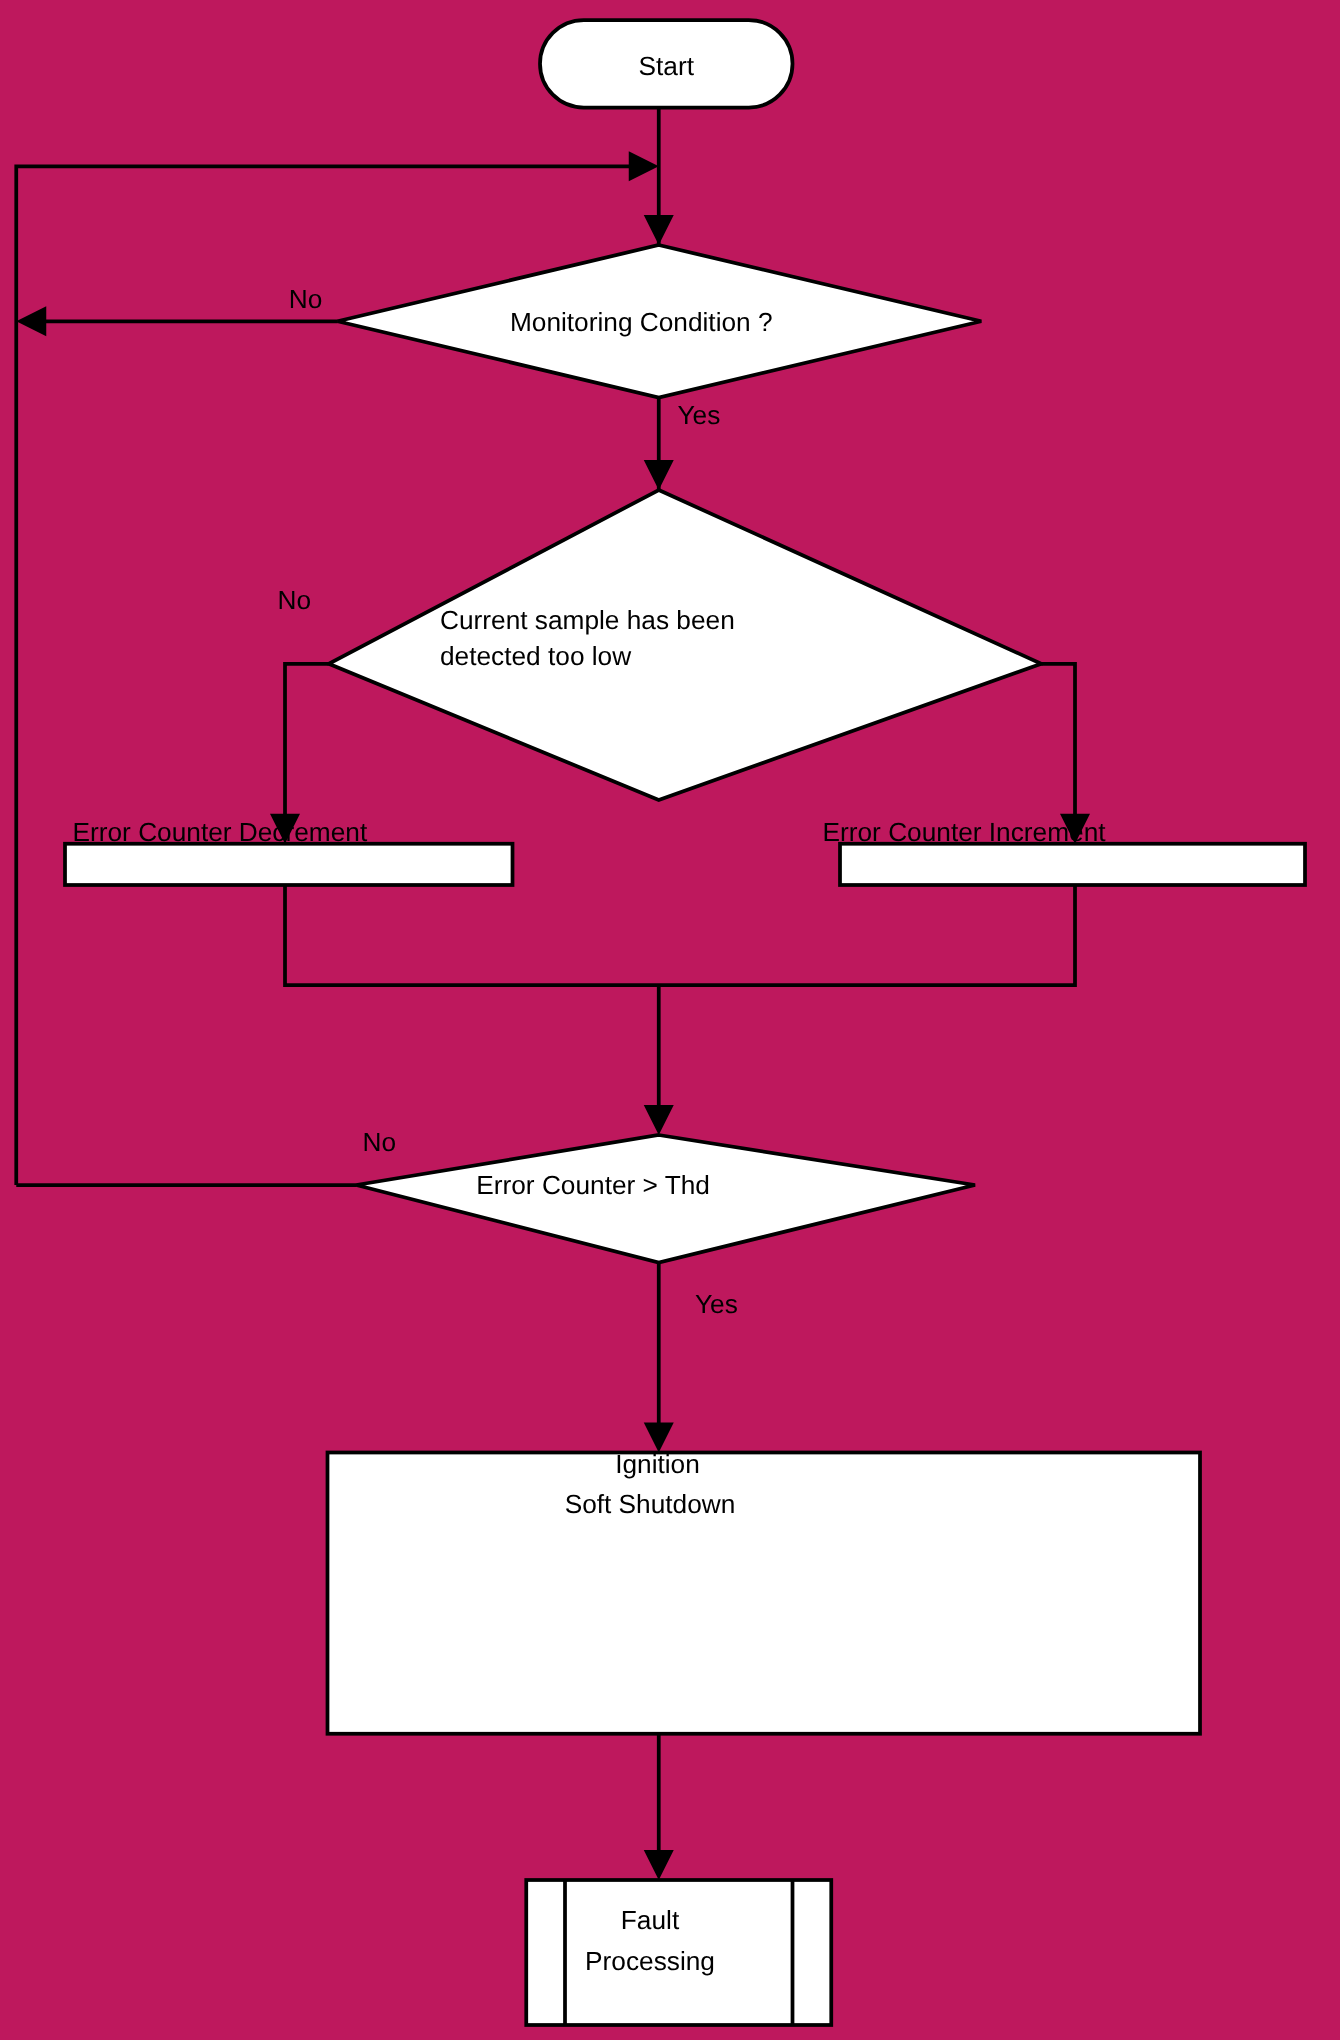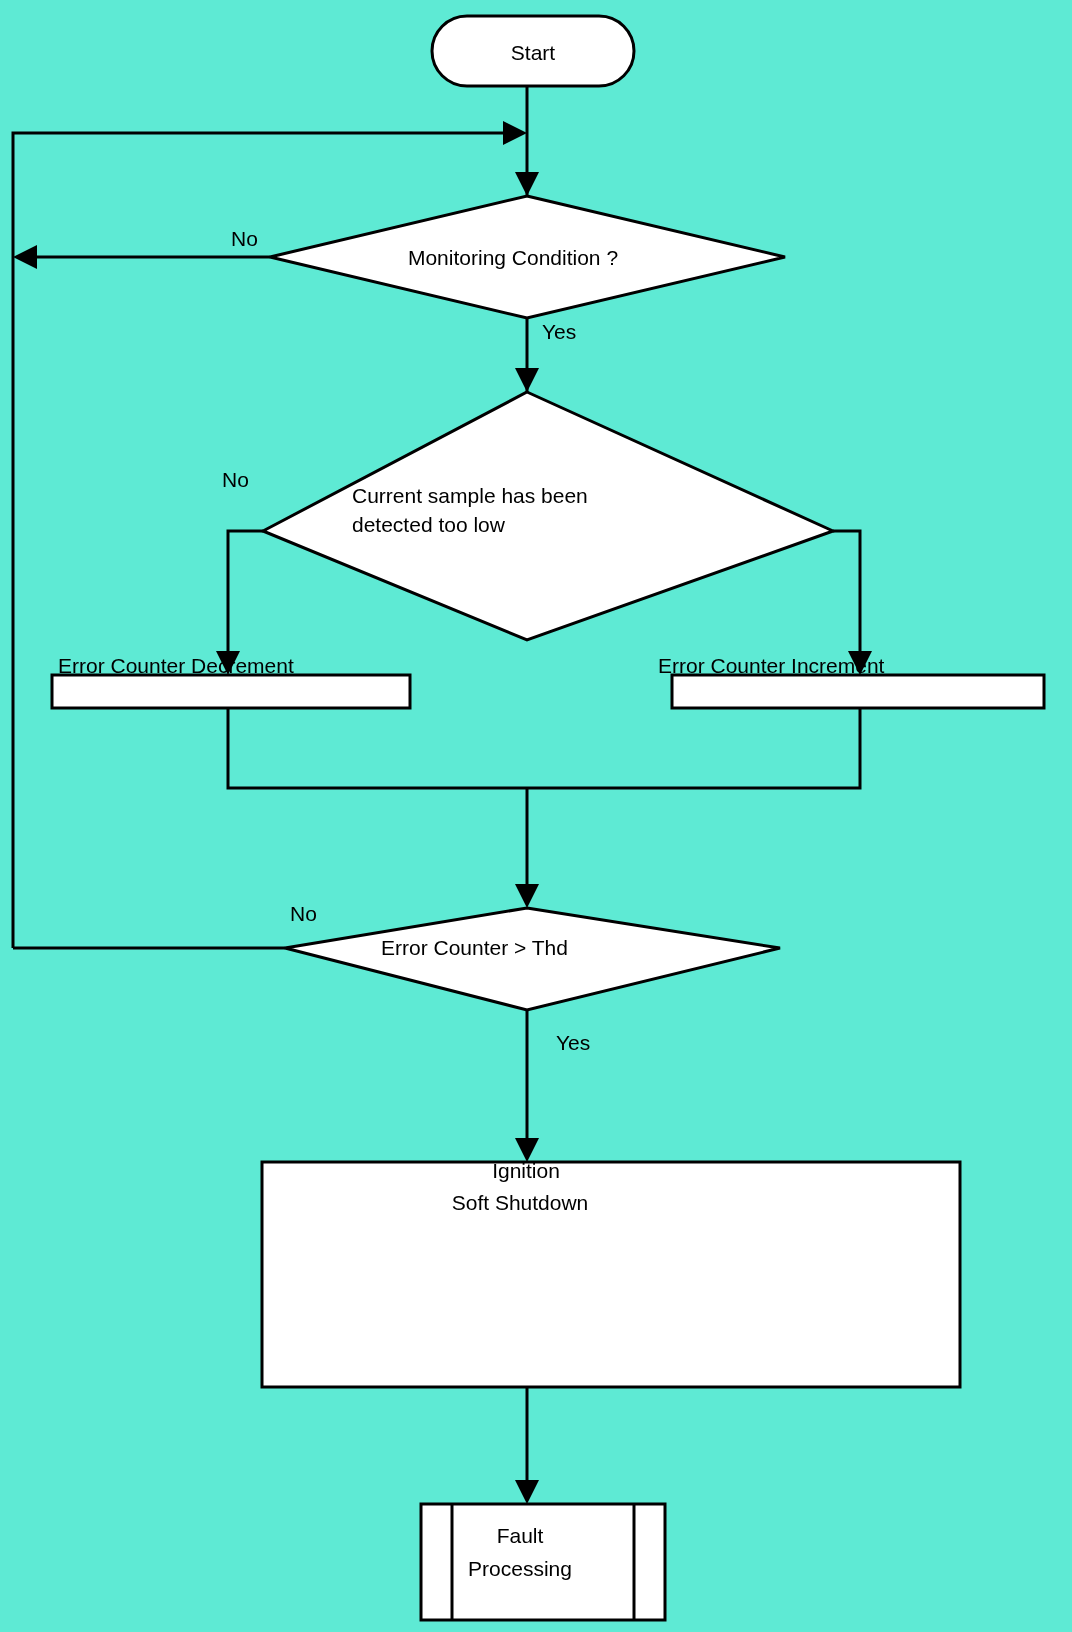--- a/index.html
+++ b/index.html
@@ -8,21 +8,21 @@
     padding: 0;
     background: #ffffff;
   }
   body {
     font-family: "Liberation Sans", sans-serif;
   }
   #flowchart-root {
     position: relative;
     width: 1072px;
     height: 1632px;
-    background: #5eead4;
+    background: #be185d;
     overflow: hidden;
   }
   svg#flow-svg {
     display: block;
     width: 1072px;
     height: 1632px;
   }
   .shape-stroke {
     fill: #ffffff;
     stroke: #000000;

